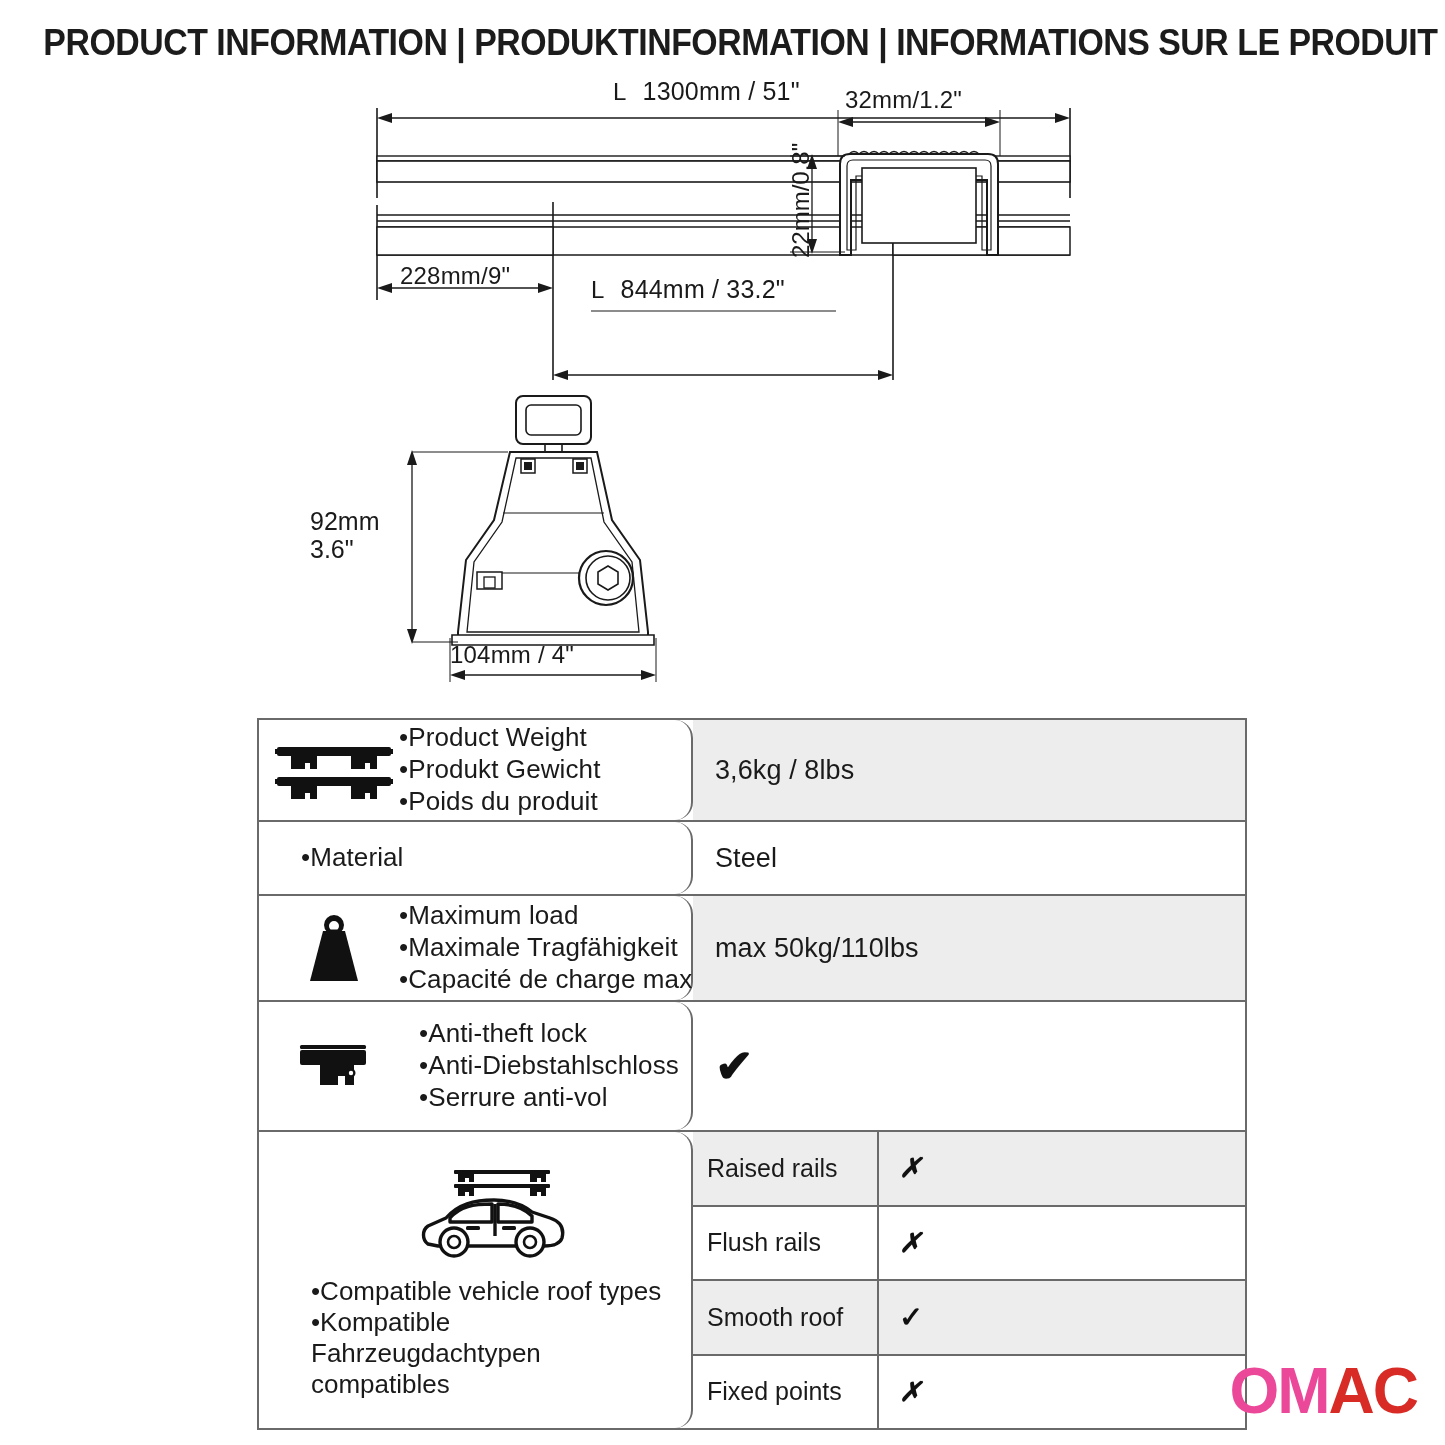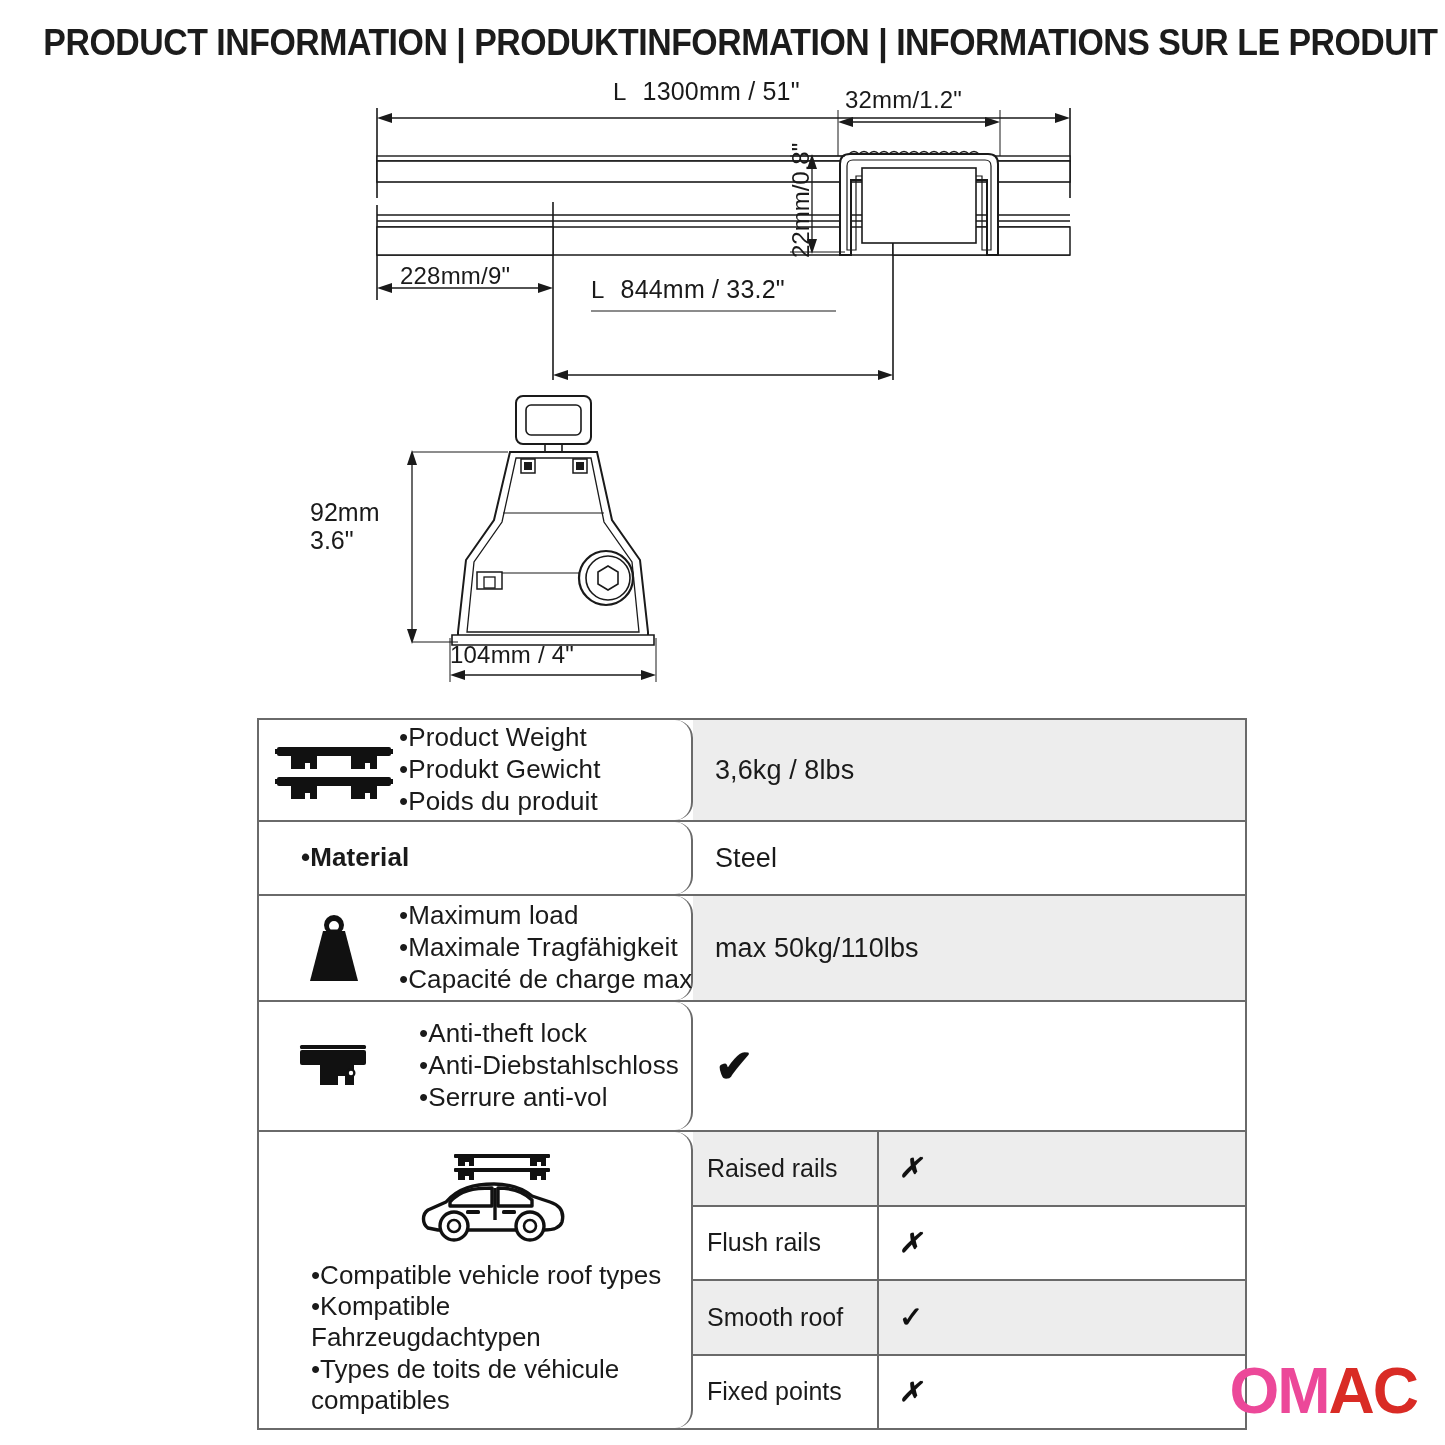--- a/index.html
+++ b/index.html
@@ -127,21 +127,21 @@
   .label-lines {
     flex: 1 1 auto;
     font-size: 26px;
     line-height: 1.22;
     color: #1a1a1a;
     letter-spacing: 0.1px;
   }
   .label-lines div { white-space: nowrap; }
 
   .row-weight .cell-label { height: 100px; }
-  .row-material .cell-label { height: 72px; font-weight: bold; }
+  .row-material .cell-label { height: 72px; }
   .row-material .label-lines { padding-left: 32px; }
   .row-maxload .cell-label { height: 104px; }
   .row-lock .cell-label { height: 128px; }
   .row-lock .label-lines { padding-left: 20px; }
   .row-roof .cell-label { height: 296px; }
 
   .check-mark {
     font-size: 46px;
     line-height: 1;
     font-weight: bold;
@@ -357,21 +357,21 @@
     <div class="dim-label" style="left:613px; top:-3px;">
       <span class="l-mark">L</span><span>1300mm / 51"</span>
     </div>
 
     <div class="dim-label small" style="left:400px; top:182px;">228mm/9"</div>
 
     <div class="dim-label" style="left:591px; top:195px;">
       <span class="l-mark">L</span><span>844mm / 33.2"</span>
     </div>
 
-    <div class="tlabel2" style="left:310px; top:418px;">
+    <div class="tlabel2" style="left:310px; top:427px;">
       <div>92mm</div>
       <div>3.6"</div>
     </div>
 
     <div class="dim-label small" style="left:450px; top:561px;">104mm / 4"</div>
 
     <div class="dim-label small" style="left:845px; top:6px;">32mm/1.2"</div>
 
     <div class="vlabel" style="left:787px; top:178px;">22mm/0.8"</div>
   </div>
@@ -498,21 +498,20 @@
               </g>
               <g fill="#fff" stroke="#111" stroke-width="2.6">
                 <circle cx="42" cy="76" r="6"></circle>
                 <circle cx="118" cy="76" r="6"></circle>
               </g>
             </svg>
           </div>
           <div class="roof-text">
             <div>•Compatible vehicle roof types</div>
             <div>•Kompatible Fahrzeugdachtypen</div>
-            <div>•Types de toits de véhicule</div>
             <div>compatibles</div>
           </div>
         </div>
       </div>
 
       <div class="subtable">
         <div class="subrow shaded">
           <div class="sub-name">Raised rails</div>
           <div class="sub-val">
             <span class="x-glyph">✗</span>

